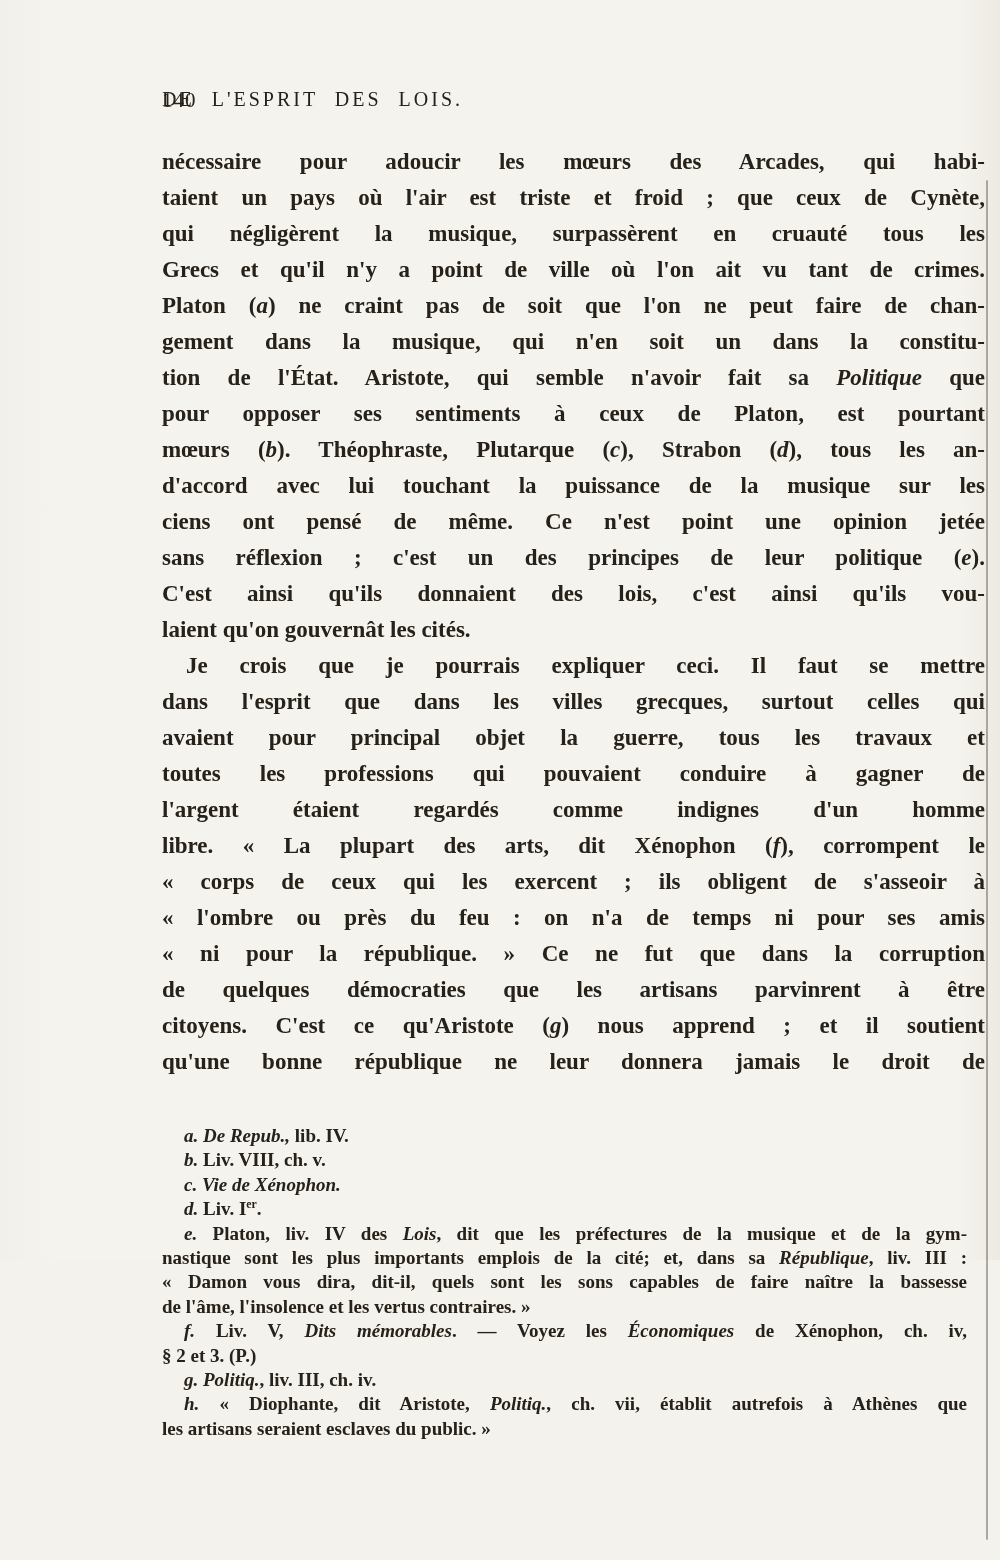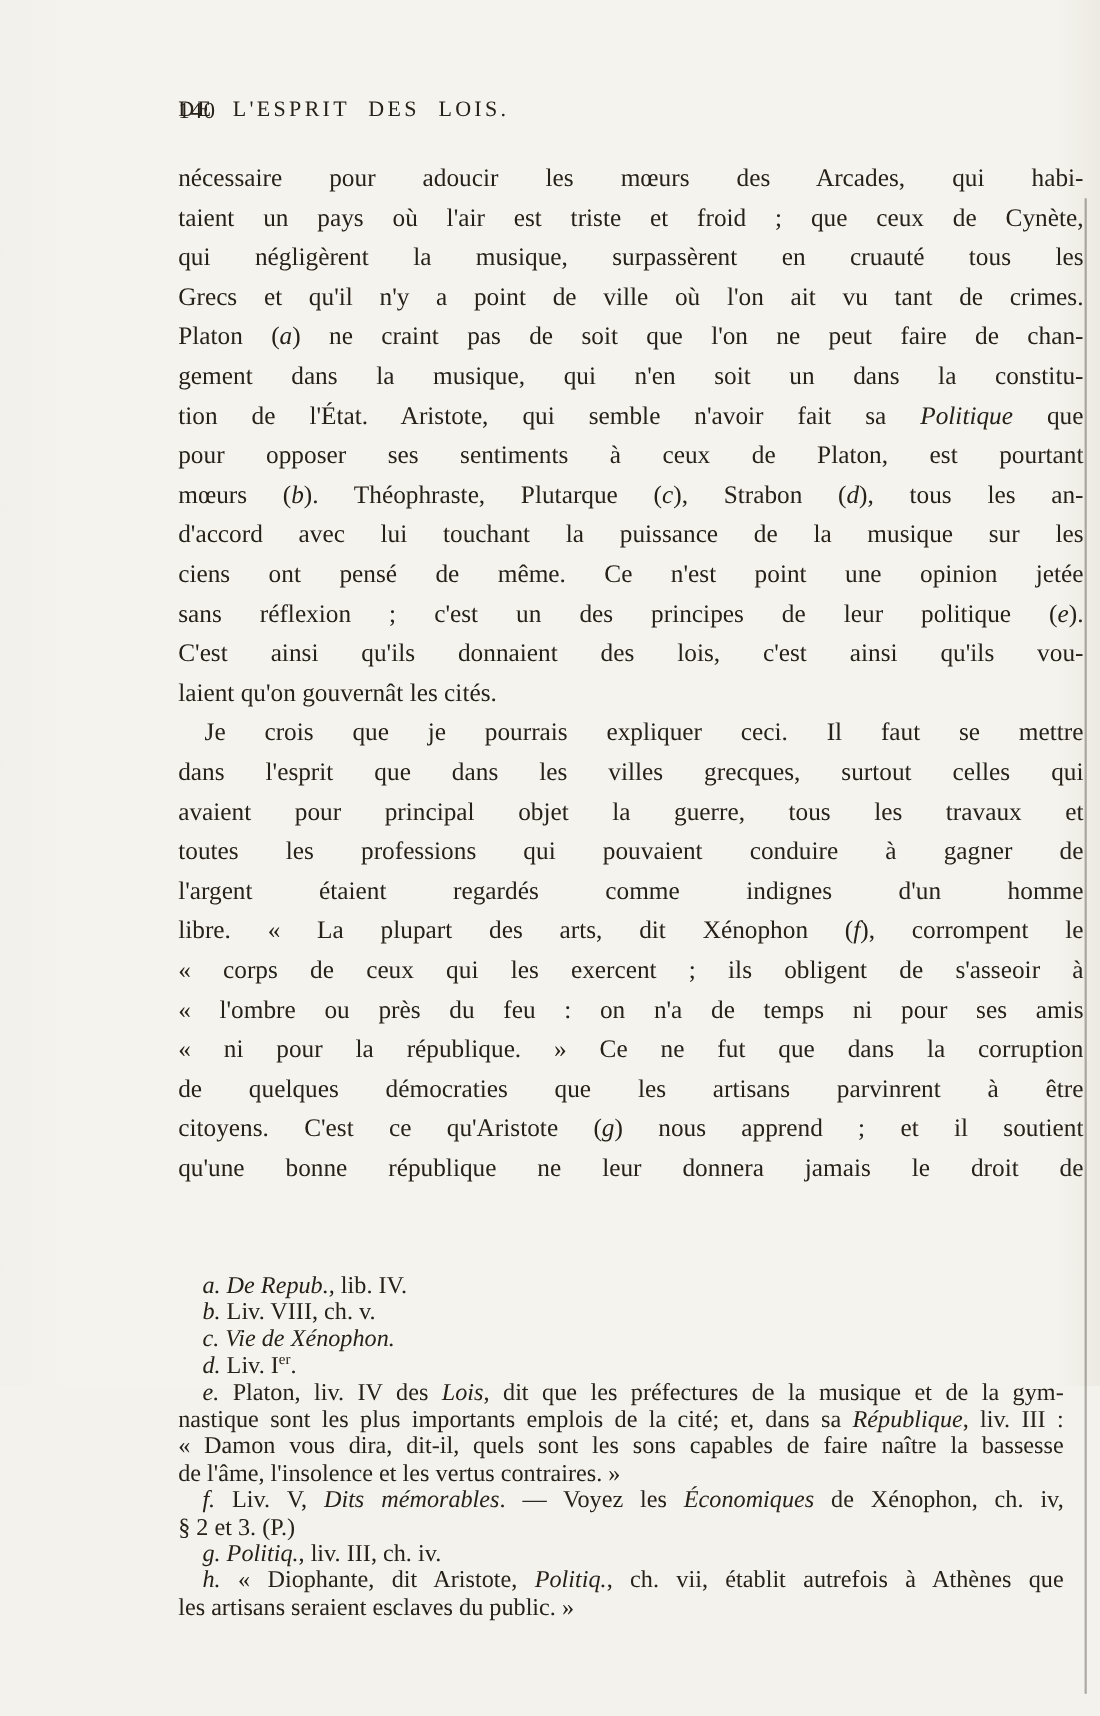--- a/index.html
+++ b/index.html
@@ -44,27 +44,28 @@
     font-size: 20px;
     letter-spacing: 3px;
     word-spacing: 9px;
     white-space: nowrap;
   }
   .body-text { font-size: 23px; line-height: 36px; }
   .line {
     display: block;
     text-align: justify;
     text-align-last: justify;
+    font-weight: bold;
     -moz-text-align-last: justify;
   }
   .line.last { text-align-last: left; -moz-text-align-last: left; }
   .line.indent { text-indent: 24px; }
   .footnotes {
-    margin-top: 76px;
-    font-size: 22px;
+    margin-top: 44px;
+    font-size: 19px;
     line-height: 24.4px;
     padding-right: 18px;
   }
   .footnotes .line.indent { text-indent: 22px; }
   i { font-style: italic; }
   sup { font-size: 0.62em; vertical-align: super; line-height: 0; }
 </style>
 </head>
 <body>
 

